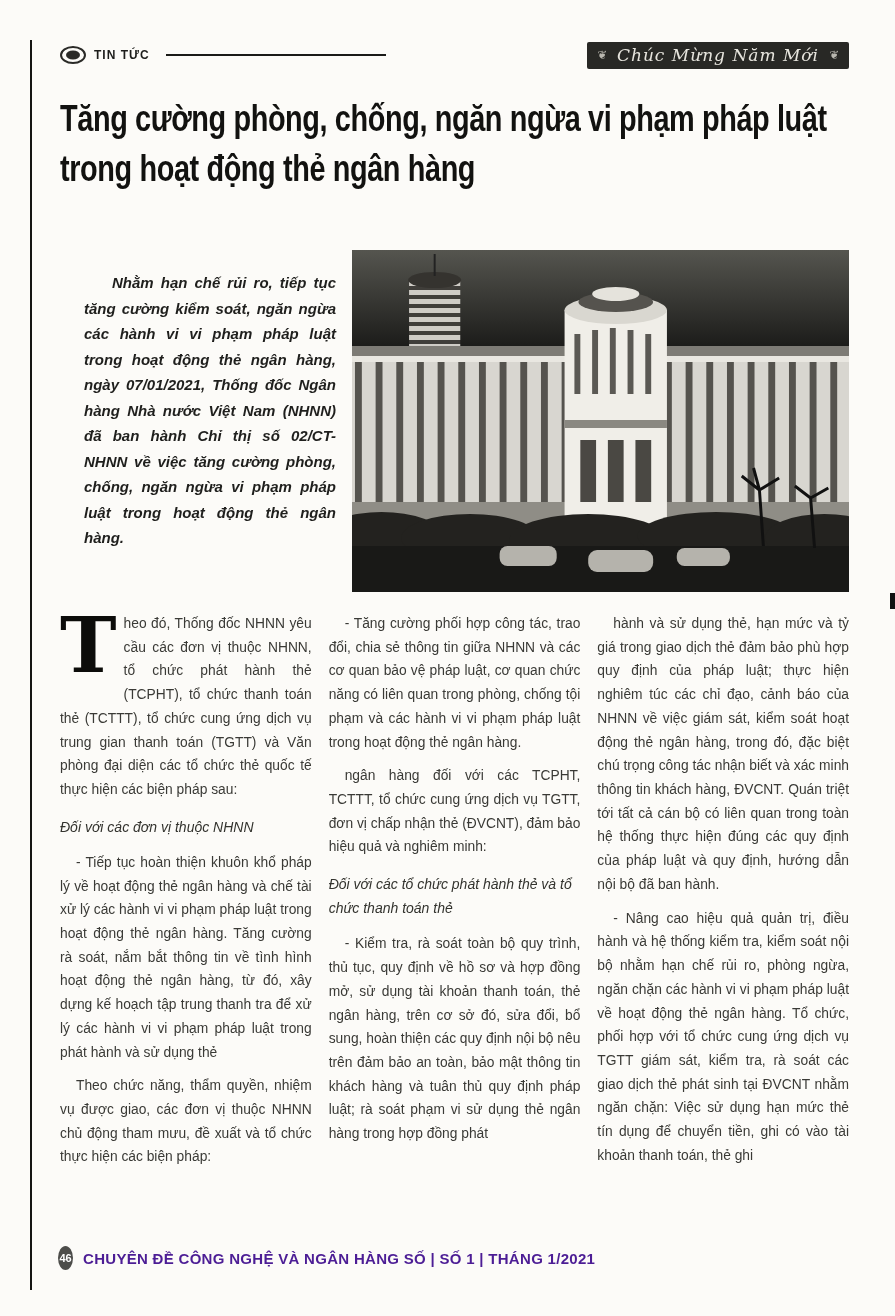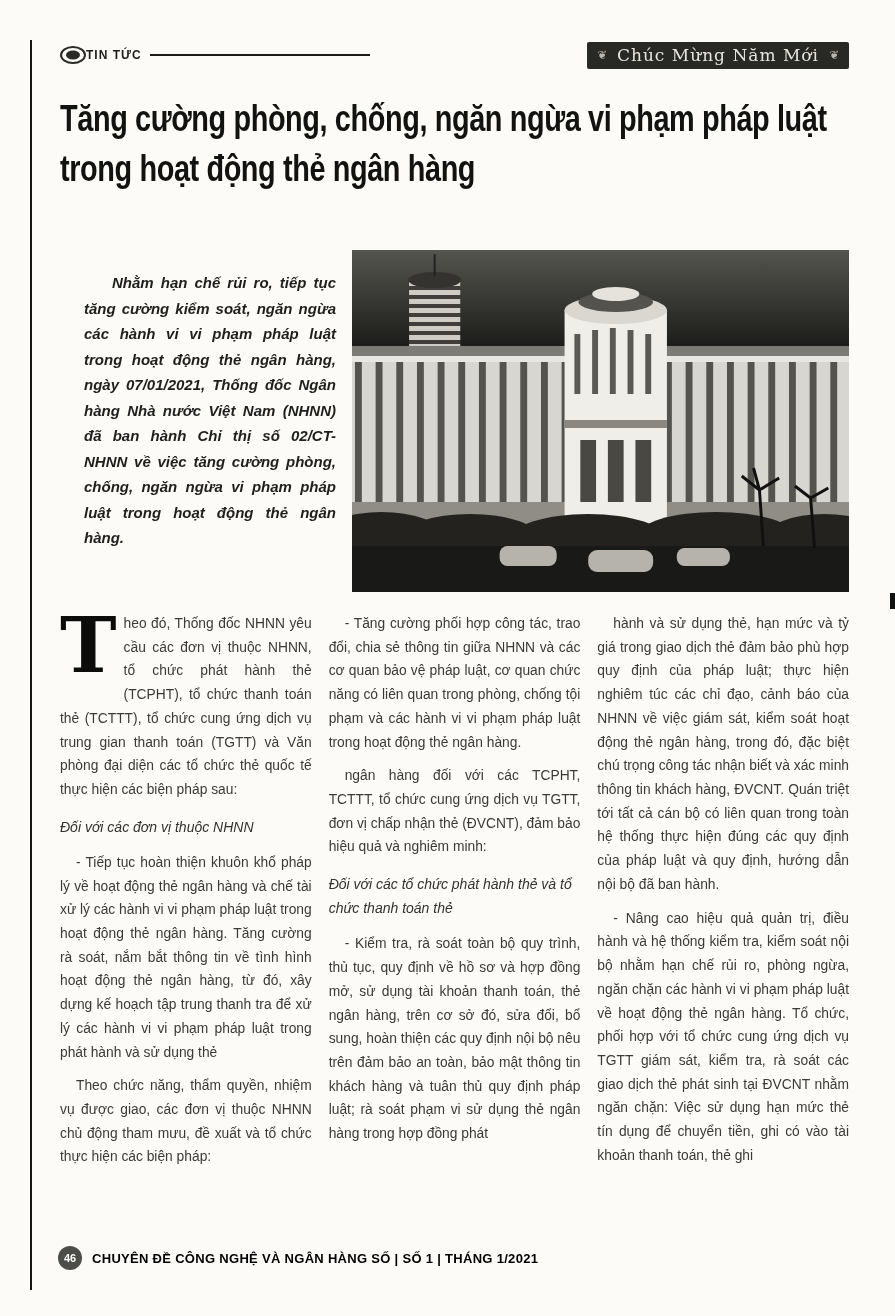--- a/index.html
+++ b/index.html
@@ -23,34 +23,34 @@
   .edge-mark {
     position: absolute; right: 0; top: 593px;
     width: 5px; height: 16px; background: #111;
   }
 
   
   .page-header {
     position: absolute; top: 40px; left: 60px; right: 46px; height: 30px;
     display: flex; align-items: center; justify-content: space-between;
   }
-  .header-left { display: flex; align-items: center; gap: 0; }
+  .header-left { display: flex; align-items: center; gap: 8px; }
   .logo svg { display: block; }
   .section-label {
     font-size: 12px; font-weight: bold; letter-spacing: 1px; color: #1d1d1b;
   }
   .header-rule { width: 220px; height: 2px; background: #1a1a18; margin-left: 8px; }
   .banner {
     width: 262px; height: 27px;
     background: #282825; color: #e6e4dd;
     display: flex; align-items: center; justify-content: center; gap: 10px;
     border-radius: 2px;
   }
   .banner-text {
-    font-family: "DejaVu Serif", serif; 
+    font-family: "DejaVu Serif", serif; font-style: italic;
     font-size: 17px; letter-spacing: 1px; white-space: nowrap;
   }
   .banner-orn { font-size: 12px; color: #b9b7af; }
 
   
   .title {
     position: absolute; top: 94px; left: 60px;
     width: 1010px; margin: 0;
     font-size: 37px; line-height: 1.36; font-weight: bold;
     letter-spacing: -0.5px; color: #121210;
@@ -94,28 +94,28 @@
     font-weight: bold; color: #0c0c0a;
     margin: 3px 7px 0 0;
   }
 
   
   .page-footer {
     position: absolute; top: 1246px; left: 58px;
     display: flex; align-items: center; gap: 10px;
   }
   .page-num {
-    width: 24px; height: 24px; border-radius: 50%;
+    width: 15px; height: 24px; border-radius: 50%;
     background: #4d4d4a; color: #fff;
     font-size: 11px; font-weight: bold;
     display: flex; align-items: center; justify-content: center;
   }
   .footer-text {
-    font-size: 13px; font-weight: bold; letter-spacing: 0.3px;
-    color: #000000;
+    font-size: 15px; font-weight: bold; letter-spacing: 0.3px;
+    color: #4c1d95;
   }
 </style>
 </head>
 <body>
 
 <div class="page">
 
   <div class="left-rule"></div>
   <div class="edge-mark"></div>
 

